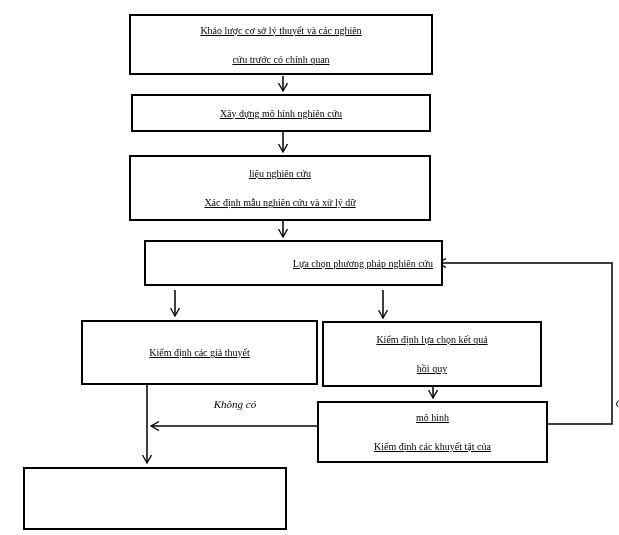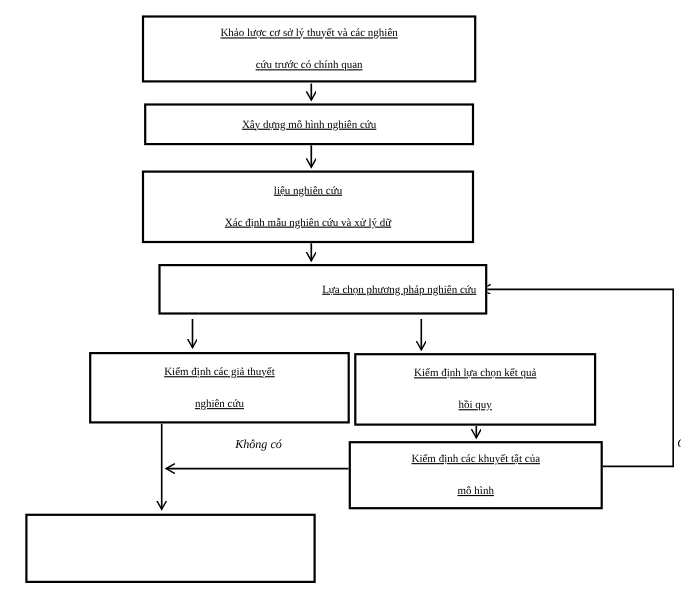--- a/index.html
+++ b/index.html
@@ -78,31 +78,30 @@
     <span>liệu nghiên cứu</span>
     <span>Xác định mẫu nghiên cứu và xử lý dữ</span>
   </div>
 
   <div class="node" style="left:144px; top:240px; width:299px; height:46px;align-items:flex-end;">
     <span>Lựa chọn phương pháp nghiên cứu</span>
   </div>
 
   <div class="node" style="left:45px;  top:320px; width:237px; height:65px;margin-left:36px;">
     <span>Kiểm định các giả thuyết</span>
-    <span>nghiên cứu</span>
   </div>
 
   <div class="node" style="left:322px; top:321px; width:220px; height:66px;">
     <span>Kiểm định lựa chọn kết quả</span>
     <span>hồi quy</span>
   </div>
 
   <div class="node" style="left:317px; top:401px; width:231px; height:62px;">
+    <span>mô hình</span>
     <span>Kiểm định các khuyết tật của</span>
-    <span>mô hình</span>
   </div>
 
   <div class="node" style="left:23px;  top:467px; width:264px; height:63px;">
   </div>
 
   <div class="edge-label" style="left:185px; top:398px; width:100px;">Không có</div>
 
   <div class="edge-label" style="left:601px; top:397px; width:42px;">Có</div>
 
 </div>

